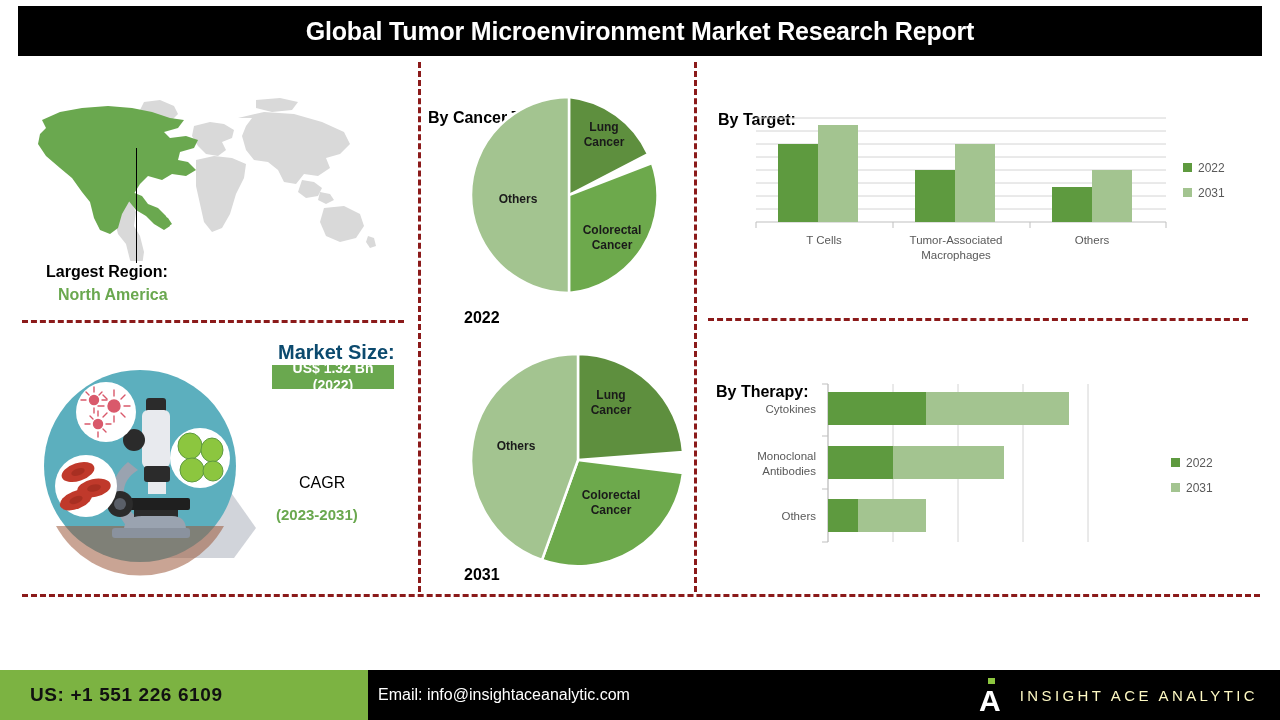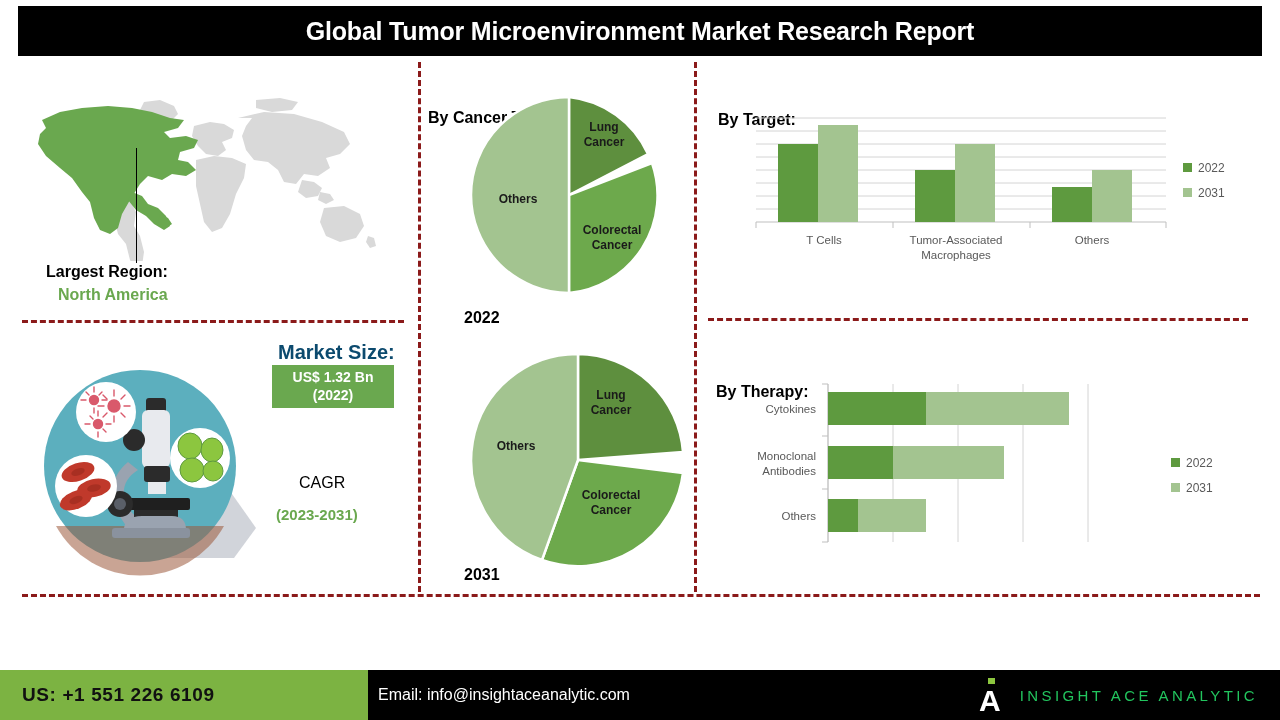--- a/index.html
+++ b/index.html
@@ -52,21 +52,21 @@
 
   .market-size-label {
     position:absolute; left:278px; top:341px;
     font-size:20px; font-weight:bold; color:#0c4a6e;
   }
   .green-box {
     position:absolute; background:#6AA84F; color:#fff;
     font-weight:bold; text-align:center;
     display:flex; align-items:center; justify-content:center; flex-direction:column;
   }
-  .ms-box { left:272px; top:365px; width:122px; height:43px; font-size:14px; line-height:1.25; }
+  .ms-box { left:272px; top:365px; width:122px; height:24px; font-size:14px; line-height:1.25; }
   .cagr-label {
     position:absolute; left:299px; top:474px;
     font-size:16px; font-weight:normal; color:#000;
   }
   .cagr-years {
     position:absolute; left:276px; top:498px;
     font-size:15px; font-weight:bold; color:#6AA84F;margin-top:8px;
   }
   .cagr-box { left:275px; top:522px; width:118px; height:36px; font-size:19px; }
 
@@ -94,34 +94,34 @@
   .chart-target { left:736px; top:110px; width:520px; height:160px; }
   .chart-therapy { left:716px; top:380px; width:545px; height:185px; }
   .chart svg { width:100%; height:100%; display:block; }
 
   
   .footer-top { position:absolute; left:0; top:598px; width:1280px; height:72px; }
 
   .footer-bar { position:absolute; left:0; top:670px; width:1280px; height:50px; }
   .phone-box {
     position:absolute; left:0; top:0; width:368px; height:50px;
-    background:#7CB342; display:flex; align-items:center; padding-left:22px;
+    background:#7CB342; display:flex; align-items:center; padding-left:30px;
   }
   .phone-text { color:#111; font-size:19px; font-weight:bold; letter-spacing:0.6px; }
   .email-box {
     position:absolute; left:368px; top:0; width:912px; height:50px;
     background:#000; display:flex; align-items:center; padding-left:10px;
   }
   .email-text { color:#fff; font-size:16px; }
   .brand-wrap {
     position:absolute; right:22px; top:8px; height:34px;
     display:flex; align-items:center; gap:14px;
   }
   .brand-name {
-    color:#22c55e; font-size:15px; letter-spacing:3.4px; font-weight:normal;
+    color:#fef9c3; font-size:15px; letter-spacing:3.4px; font-weight:normal;
   }
 </style>
 </head>
 <body>
 
 <div class="page">
 
   <div class="header">
     <div class="header-title">Global Tumor Microenvironment Market Research Report</div>
   </div>

